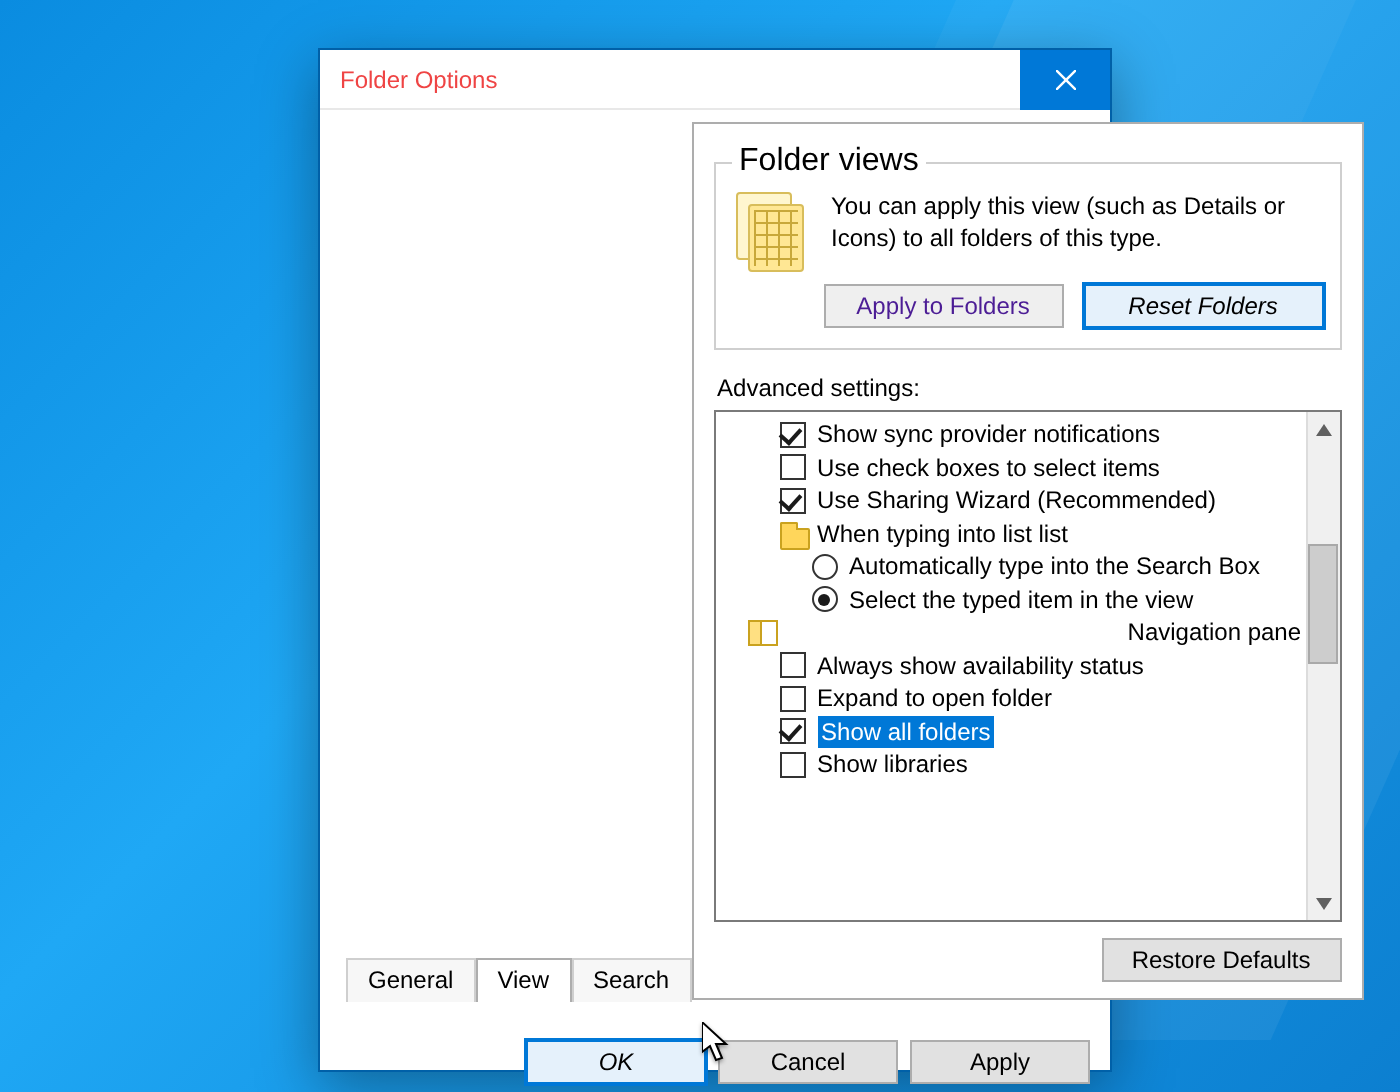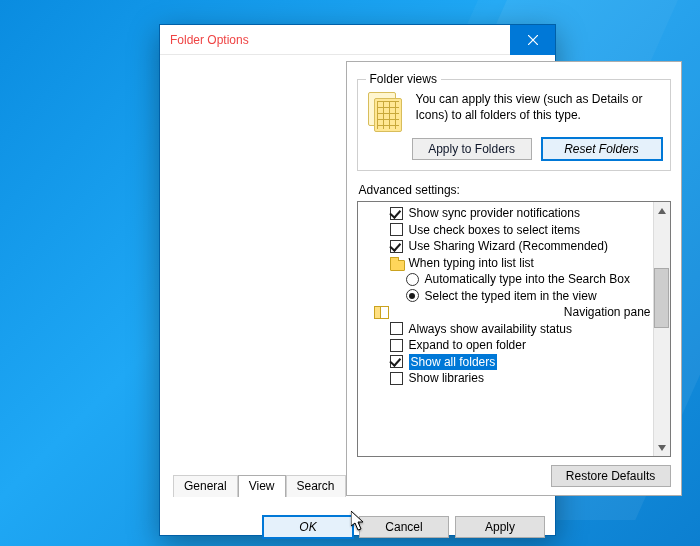--- a/index.html
+++ b/index.html
@@ -36,41 +36,41 @@
 
   .tabs { display:flex; align-items:flex-end; margin-left:3px; }
   .tab { padding:3px 10px 4px; border:1px solid #cfcfcf; border-bottom:none;
     background:#f7f7f7; margin-right:0; position:relative; top:1px; cursor:pointer; }
   .tab.active { background:#fff; border-color:#adadad; z-index:2; }
   .tab:not(.active) { color:#000; }
   .tabpane { border:1px solid #adadad; background:#fff; flex:1; padding:10px 10px 8px 10px;
     display:flex; flex-direction:column; }
 
   fieldset.group { border:1px solid #cfcfcf; margin:0 0 8px 0; padding:6px 8px 10px 8px; }
-  fieldset.group legend { padding:0 4px; font-size:12px; }
+  fieldset.group legend { padding:0 4px; font-size:16px; }
 
   .fv-row { display:flex; gap:8px; }
   .fv-icon { width:36px; height:40px; margin:0 4px 0 2px; position:relative; flex:0 0 auto; }
   .fv-icon .sheet { position:absolute; width:28px; height:34px; background:#fff6cf;
     border:1px solid #d8bd5b; border-radius:2px; }
   .fv-icon .sheet.back { top:0; left:0; }
   .fv-icon .sheet.front { top:6px; left:6px; background:#ffe794; }
   .fv-icon .grid { position:absolute; top:9px; left:9px; width:22px; height:28px;
     background:
       repeating-linear-gradient(#c8a83a 0 1px, transparent 1px 6px),
       repeating-linear-gradient(90deg,#c8a83a 0 1px, transparent 1px 6px); }
   .fv-text { flex:1; line-height:1.3; }
   .fv-btns { display:flex; gap:10px; margin-top:6px; margin-left:46px; }
 
   button.win {
     font: inherit; height:22px; padding:0 10px;
     border:1px solid #adadad; background:#e1e1e1; cursor:pointer;
     min-width:90px;
   }
-  button.win:disabled { color:#0f172a; background:#efefef; cursor:default; }
+  button.win:disabled { color:#4c1d95; background:#efefef; cursor:default; }
   button.win.primary { border:1px solid #0078d7; background:#e5f1fb; outline:1px solid #0078d7;font-style:italic; }
   button.win.wide { min-width:120px; }
 
   .adv-label { margin:4px 0 4px 2px; }
   .listbox { border:1px solid #7a7a7a; height:256px; display:flex; background:#fff; }
   .listbox .content { flex:1; overflow:hidden; padding:3px 2px 3px 4px; }
   .listbox .scrollbar { width:17px; background:#f0f0f0; border-left:1px solid #dcdcdc;
     display:flex; flex-direction:column; justify-content:space-between; align-items:center; }
   .sb-btn { width:17px; height:17px; display:flex; align-items:center; justify-content:center;
     cursor:pointer; }

